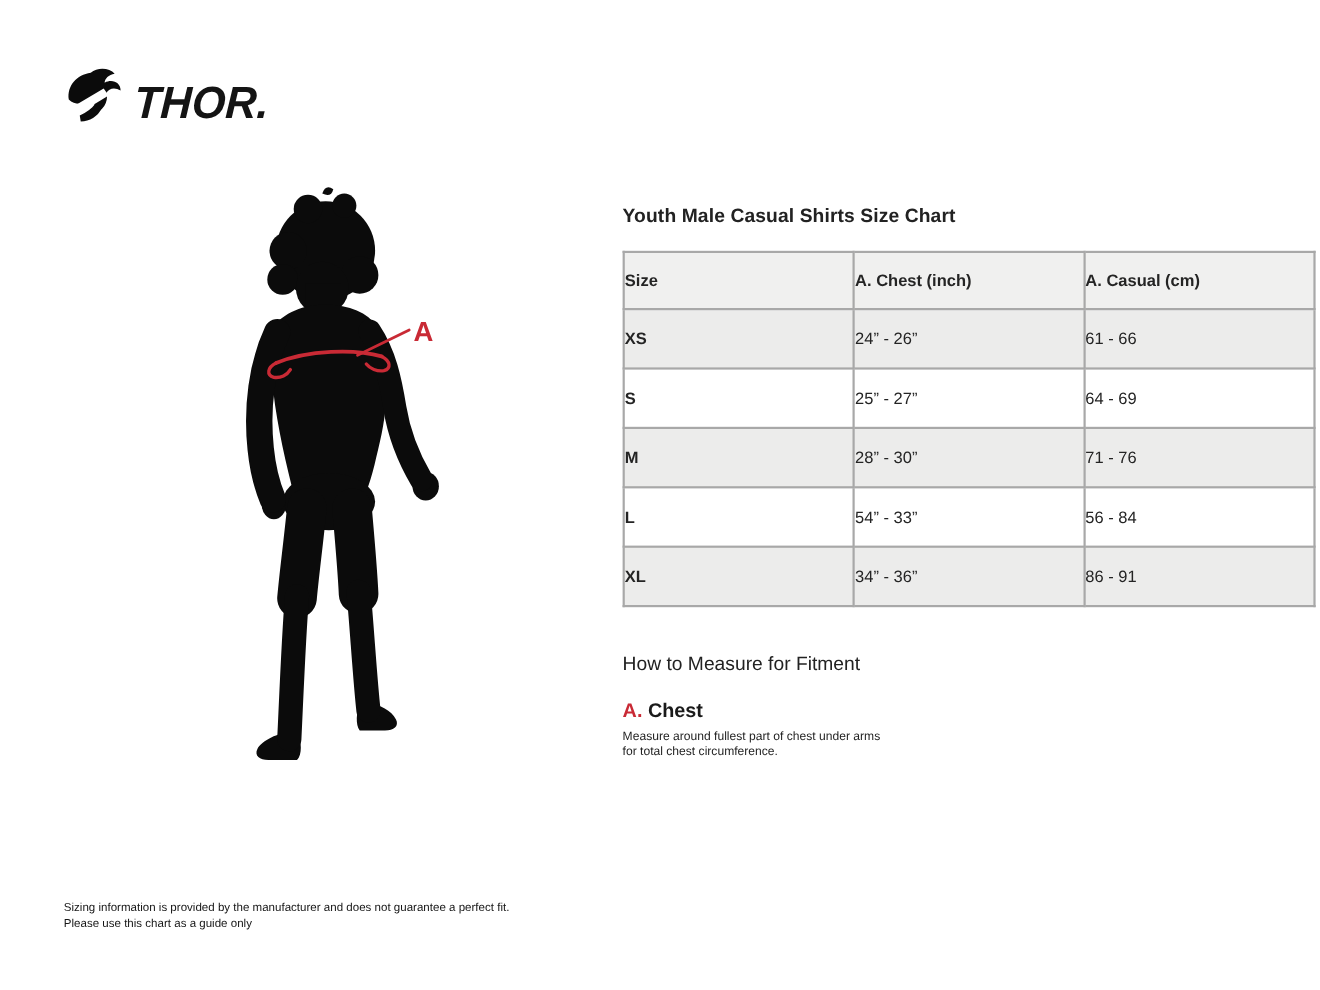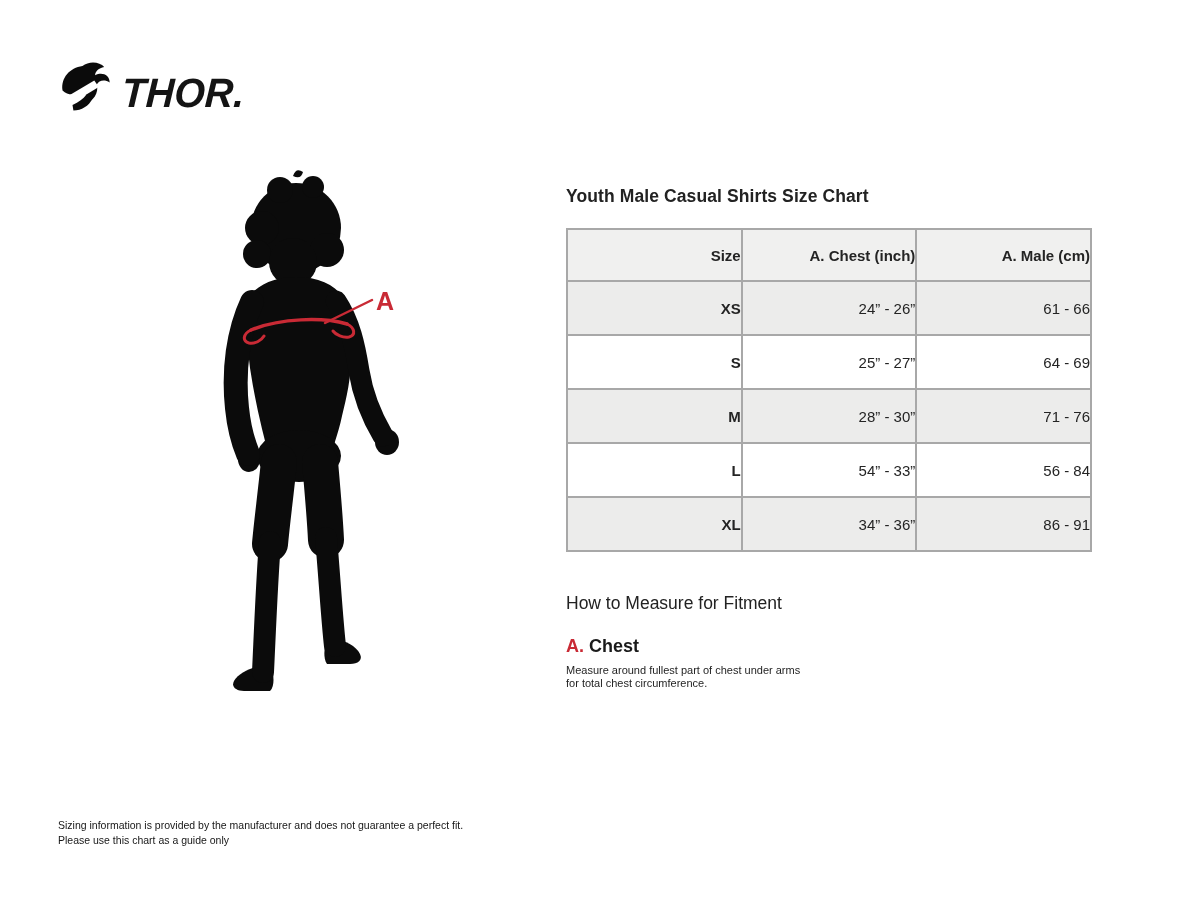--- a/index.html
+++ b/index.html
@@ -60,38 +60,38 @@
     font-family: "Liberation Sans", sans-serif;
     font-weight: bold;
     font-size: 25px;
   }
 
   
   .sheet {
     position: absolute;
     left: 566px;
     top: 186px;
-    width: 526px;
+    width: 630px;
   }
   .sheet h2 {
     font-size: 17.5px;
     font-weight: bold;
     color: #222;
     letter-spacing: 0.1px;
     margin-bottom: 21px;
   }
   table.size-chart {
     width: 100%;
     border-collapse: collapse;
     table-layout: fixed;
   }
   table.size-chart th,
   table.size-chart td {
     border: 2px solid var(--border);
-    text-align: right;
+    text-align: left;
     vertical-align: middle;
     font-size: 15px;
     color: #242424;
     width: 33.33%;
   }
   table.size-chart th {
     height: 52px;
     font-weight: bold;
     background: #f0f0ef;
   }
@@ -185,21 +185,21 @@
   </div>
 
   <section class="sheet">
     <h2>Youth Male Casual Shirts Size Chart</h2>
 
     <table class="size-chart">
       <thead>
         <tr>
           <th>Size</th>
           <th>A. Chest (inch)</th>
-          <th>A. Male (cm)</th>
+          <th>A. Casual (cm)</th>
         </tr>
       </thead>
       <tbody>
           <tr class="alt">
             <td class="size-col">XS</td>
             <td>24” - 26”</td>
             <td>61 - 66</td>
           </tr>
           <tr>
             <td class="size-col">S</td>

